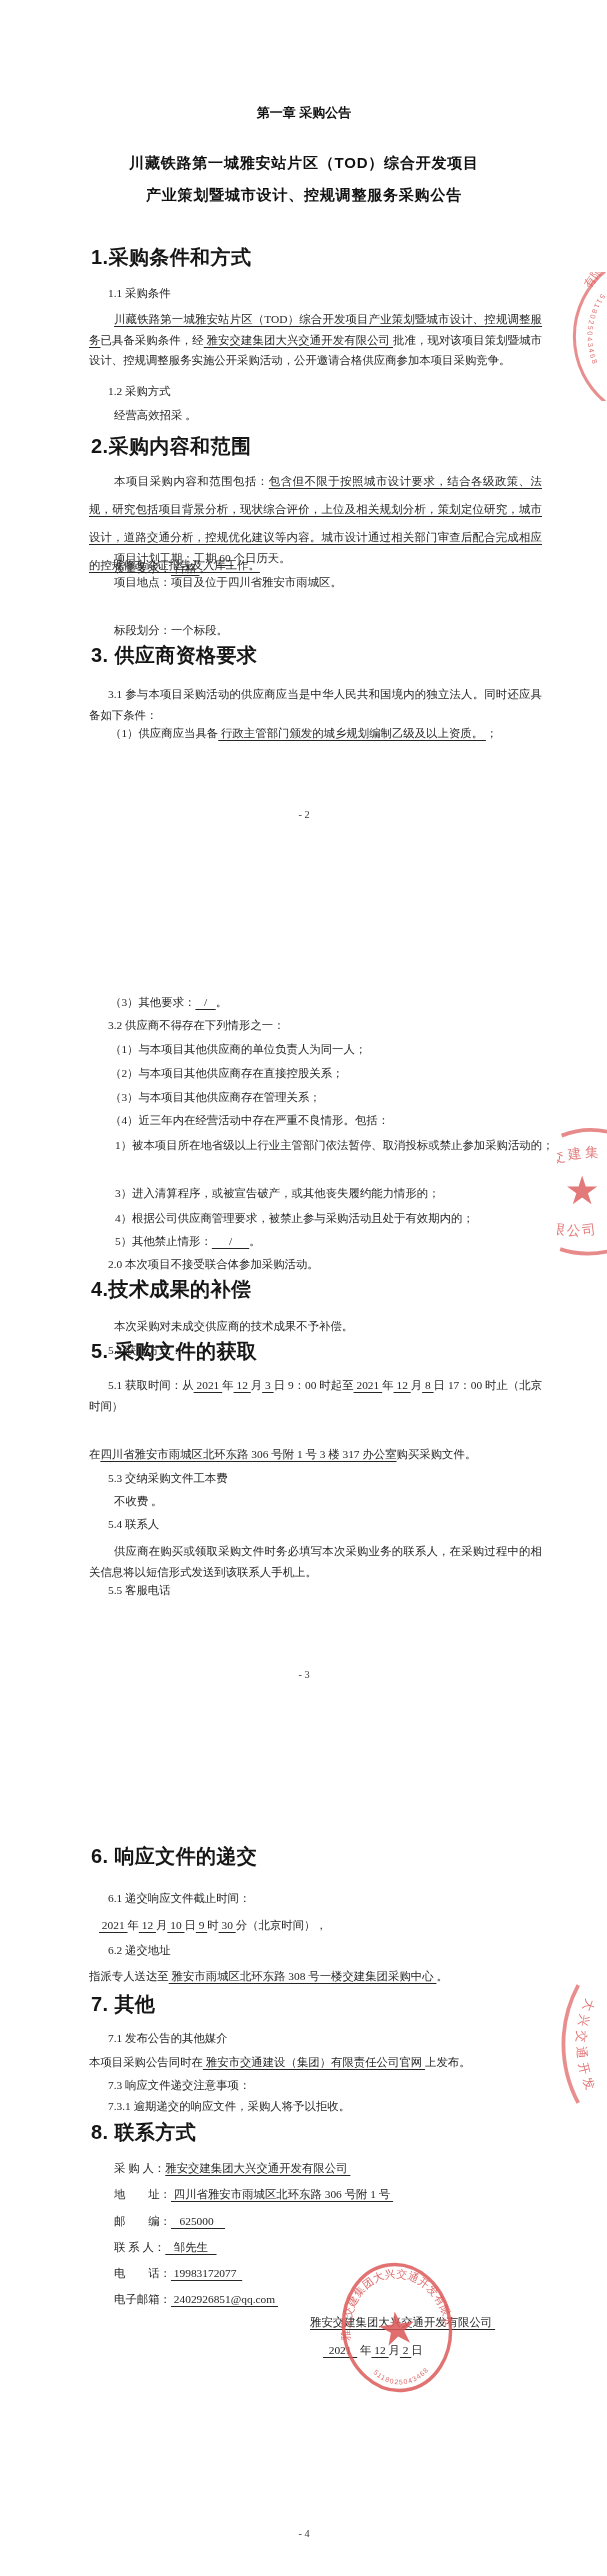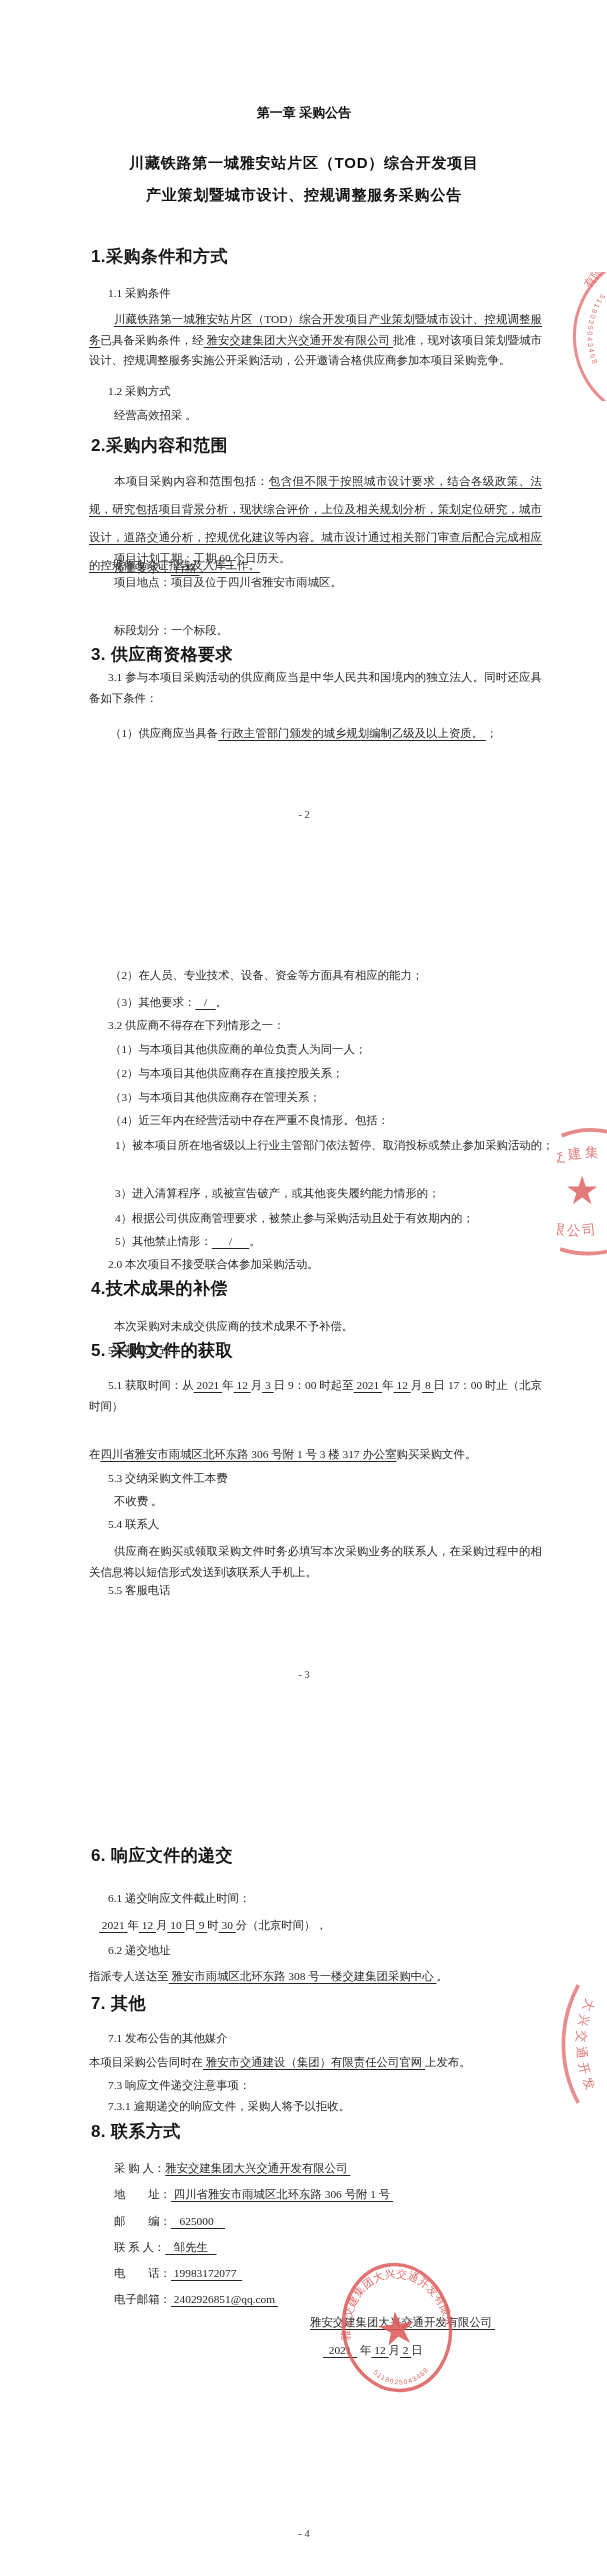--- a/index.html
+++ b/index.html
@@ -10,21 +10,21 @@
     color:#262626;
   }
   .blk{position:absolute;font-size:11.4px;line-height:20.5px;white-space:normal;}
   .para{left:89px;width:453px;text-align:justify;text-indent:25px;}
   .sub{left:108px;}
   .item{left:110px;}
   .nitem{left:115px;}
   .plain{left:114px;}
   .hd{
     font-family:"Liberation Sans","DejaVu Sans",sans-serif;
-    font-weight:bold;color:#161616;font-size:17px;line-height:18px;left:91px;
+    font-weight:bold;color:#161616;font-size:20px;line-height:18px;left:91px;
     letter-spacing:0.4px;
   }
   .ctr{left:0;width:608px;text-align:center;}
   .chapter{font-family:"Liberation Sans","DejaVu Sans",sans-serif;font-weight:bold;font-size:13px;color:#111;}
   .doctitle{font-family:"Liberation Sans","DejaVu Sans",sans-serif;font-weight:bold;font-size:15px;color:#111;letter-spacing:0.8px;}
   .u{text-decoration:underline;text-underline-offset:3px;text-decoration-thickness:0.8px;}
   .pgnum{left:0;width:608px;text-align:center;font-size:10.3px;color:#3a3a3a;}
   .stamp{position:absolute;pointer-events:none;}
   .rot{transform:rotate(-8deg);}
   svg text{font-family:"Liberation Sans","DejaVu Sans",sans-serif;}
@@ -45,26 +45,25 @@
   <div class="blk plain" style="top:405px">经营高效招采 。</div>
 
   <div class="blk hd" style="top:437px">2.采购内容和范围</div>
   <div class="blk para" style="top:467px;line-height:28px"><span>本项目采购内容和范围包括：</span><span class="u">包含但不限于按照城市设计要求，结合各级政策、法规，研究包括项目背景分析，现状综合评价，上位及相关规划分析，策划定位研究，城市设计，道路交通分析，控规优化建议等内容。城市设计通过相关部门审查后配合完成相应的控规修改论证报告及入库工作。</span></div>
   <div class="blk plain" style="top:548px"><span>项目计划工期：工期</span><span class="u">&nbsp;60&nbsp;</span><span>个日历天。</span></div>
   <div class="blk plain" style="top:572px">项目地点：项目及位于四川省雅安市雨城区。</div>
   <div class="blk plain" style="top:558px"><span>质量要求：</span><span class="u">&nbsp;合格&nbsp;</span><span>。</span></div>
   <div class="blk plain" style="top:620px">标段划分：一个标段。</div>
 
   <div class="blk hd" style="top:646px">3. 供应商资格要求</div>
-  <div class="blk para" style="top:667px;text-indent:19px">3.1 参与本项目采购活动的供应商应当是中华人民共和国境内的独立法人。同时还应具备如下条件：</div>
+  <div class="blk para" style="top:684px;text-indent:19px">3.1 参与本项目采购活动的供应商应当是中华人民共和国境内的独立法人。同时还应具备如下条件：</div>
   <div class="blk item" style="top:723px"><span>（1）供应商应当具备</span><span class="u">&nbsp;行政主管部门颁发的城乡规划编制乙级及以上资质。&nbsp;</span><span>；</span></div>
 
   <div class="blk pgnum" style="top:805px">- 2</div>
 
-  <div class="blk item" style="top:965px">（2）在人员、专业技术、设备、资金等方面具有相应的能力；</div>
   <div class="blk item" style="top:992px"><span>（3）其他要求：</span><span class="u">&nbsp;&nbsp;&nbsp;/&nbsp;&nbsp;&nbsp;</span><span>。</span></div>
   <div class="blk sub" style="top:1015px">3.2 供应商不得存在下列情形之一：</div>
   <div class="blk item" style="top:1039px">（1）与本项目其他供应商的单位负责人为同一人；</div>
   <div class="blk item" style="top:1063px">（2）与本项目其他供应商存在直接控股关系；</div>
   <div class="blk item" style="top:1087px">（3）与本项目其他供应商存在管理关系；</div>
   <div class="blk item" style="top:1110px">（4）近三年内在经营活动中存在严重不良情形。包括：</div>
   <div class="blk nitem" style="top:1135px">1）被本项目所在地省级以上行业主管部门依法暂停、取消投标或禁止参加采购活动的；</div>
   <div class="blk nitem" style="top:1183px">3）进入清算程序，或被宣告破产，或其他丧失履约能力情形的；</div>
   <div class="blk nitem" style="top:1208px">4）根据公司供应商管理要求，被禁止参与采购活动且处于有效期内的；</div>
   <div class="blk nitem" style="top:1231px"><span>5）其他禁止情形：</span><span class="u">&nbsp;&nbsp;&nbsp;&nbsp;&nbsp;&nbsp;/&nbsp;&nbsp;&nbsp;&nbsp;&nbsp;&nbsp;</span><span>。</span></div>

